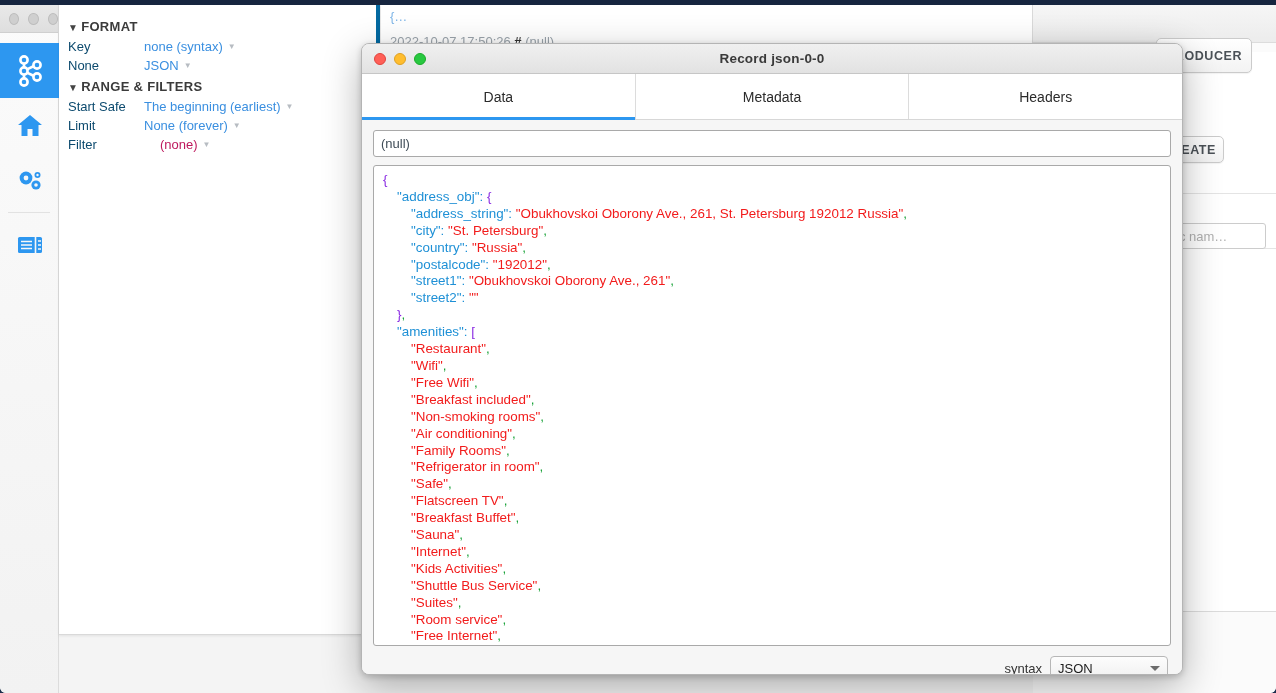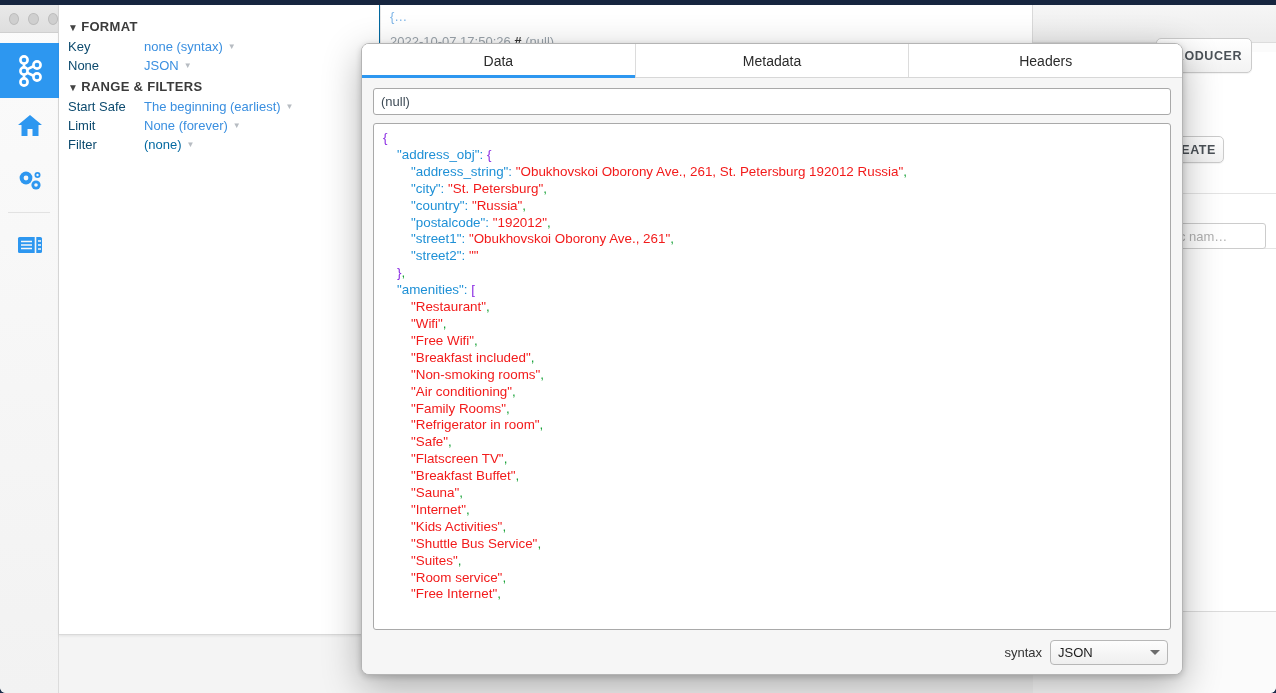--- a/index.html
+++ b/index.html
@@ -42,34 +42,34 @@
   .rail-item {
     width:59px; height:55px; display:flex; align-items:center; justify-content:center;
     cursor:pointer;
   }
   .rail-item.active { background:#2d97f0; }
   .rail-sep { height:1px; background:#e2e2e2; margin:4px 8px; }
 
   
   .prop-card {
     position:absolute; left:59px; top:0; width:321px; height:630px;
-    background:#fff; border-right:1px solid #0369a1; border-bottom:1px solid #d9d9d9;
+    background:#fff; border-right:4px solid #0369a1; border-bottom:1px solid #d9d9d9;
     border-radius:0 0 6px 0;
     padding:10px 0 0 0;
     box-shadow:0 1px 3px rgba(0,0,0,.08);
   }
   .prop-head {
     font-size:13px; font-weight:bold; color:#3b3b3b; letter-spacing:.3px;
     padding:4px 0 3px 9px;
   }
   .prop-head .caret { font-size:10px; color:#444; margin-right:3px; }
   .prop-row { display:flex; align-items:baseline; padding:2px 0 2px 9px; font-size:13px; }
   .prop-label { width:76px; color:#0c4a6e; flex:none; }
   .prop-value { color:#3a8fe0; }
-  .prop-value.dim { color:#0369a1; }
+  .prop-value.dim { color:#be185d;margin-left:16px; }
   .prop-caret { color:#b7bcc2; font-size:8px; margin-left:5px; position:relative; top:-2px; }
 
   
   .bg-list {
     position:absolute; left:381px; top:0; width:652px; height:630px;
     background:#fff; border-right:1px solid #d9d9d9; border-bottom:1px solid #d9d9d9;
     border-radius:0 0 6px 6px; overflow:hidden;
     box-shadow:0 1px 3px rgba(0,0,0,.08);
     font-family:"Liberation Sans", sans-serif;
   }
@@ -133,21 +133,21 @@
   .dlg-lights i { width:12px; height:12px; border-radius:50%; display:block; }
   .dlg-lights .c { background:#ff5f57; border:1px solid #e0443e; }
   .dlg-lights .m { background:#ffbd2e; border:1px solid #dea123; }
   .dlg-lights .x { background:#28c840; border:1px solid #1aab29; }
   .dlg-title-text {
     position:absolute; left:0; right:0; text-align:center;
     font-size:13.5px; font-weight:bold; color:#3a3a3a; letter-spacing:.2px;
     pointer-events:none;
   }
 
-  .dlg-tabs { height:34px; flex:none; display:flex; background:#fff;
+  .dlg-tabs { height:46px; flex:none; display:flex; background:#fff;
               border-bottom:1px solid #d7d7d7; }
   .dlg-tab {
     flex:1; display:flex; align-items:center; justify-content:center;
     font-size:14px; color:#2b2b2b; cursor:pointer;
     border-right:1px solid #dcdcdc; position:relative; background:#fff;
   }
   .dlg-tab:last-child { border-right:none; }
   .dlg-tab.active::after {
     content:""; position:absolute; left:0; right:0; bottom:-1px; height:3px;
     background:#2d97f0;
@@ -313,20 +313,28 @@
       <div class="right-divider" style="top:196px"></div>
     </div>
     <div class="btn-pill" id="producer-btn">PRODUCER</div>
     <div class="btn-pill" id="create-btn">CREATE</div>
     <div class="topic-input">topic nam…</div>
   </div>
 </div>
 
 <div class="dialog">
 
+  <div class="dlg-title">
+    <div class="dlg-lights">
+      <i class="c"></i>
+      <i class="m"></i>
+      <i class="x"></i>
+    </div>
+    <div class="dlg-title-text">Record json-0-0</div>
+  </div>
 
   <div class="dlg-tabs">
     <div class="dlg-tab active">Data</div>
     <div class="dlg-tab">Metadata</div>
     <div class="dlg-tab">Headers</div>
   </div>
 
   <div class="dlg-body">
     <div class="key-field">(null)</div>
     <div class="json-box">

